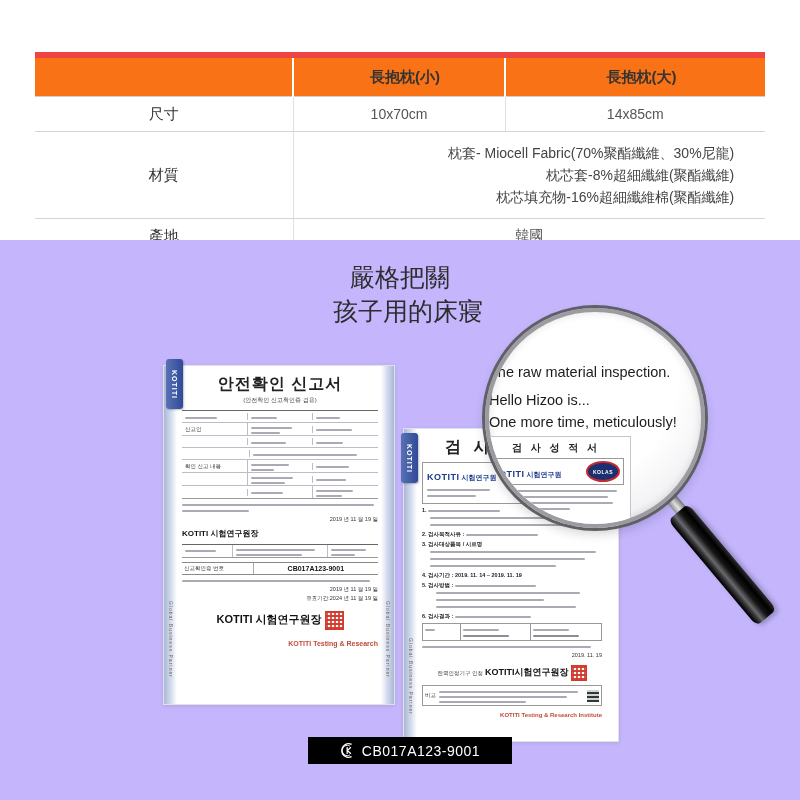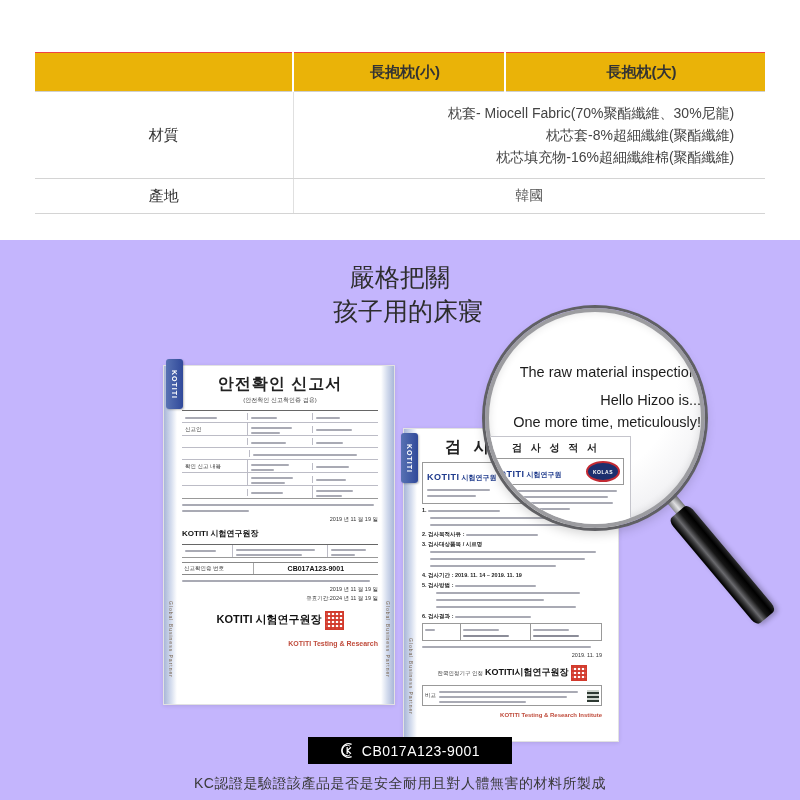--- a/index.html
+++ b/index.html
@@ -6,21 +6,21 @@
   body{width:800px;height:800px;background:#ffffff;font-family:"Liberation Sans",sans-serif;color:#333;overflow:hidden;}
   .page{width:800px;height:800px;position:relative;}
 
   
   .spec{position:relative;height:240px;background:#fff;}
   .title-row{display:flex;align-items:center;justify-content:center;padding-top:13px;gap:34px;}
   .hline{display:block;width:176px;height:1px;background:#c9c9c9;}
   .spec-title{margin:0;font-size:23px;font-weight:500;color:#333;letter-spacing:1px;}
   .spec-table{position:absolute;left:35px;top:52px;width:730px;border-collapse:collapse;table-layout:fixed;}
   .spec-table col.c1{width:258px;}.spec-table col.c2{width:212px;}.spec-table col.c3{width:260px;}
-  .spec-table th{background:#eab308;font-size:15px;font-weight:600;color:#333;height:36px;border-top:1px solid #ef4444;border-bottom:1px solid #cfcfcf;padding-left:13px;}
+  .spec-table th{background:#f97316;font-size:15px;font-weight:600;color:#333;height:36px;border-top:6px solid #ef4444;border-bottom:1px solid #cfcfcf;padding-left:13px;}
   .spec-table th+th{border-left:2px solid #ffffff;}
   .spec-table td{font-size:14px;color:#555;text-align:center;border-bottom:1px solid #d4d4d4;height:32px;}
   td.lbl{font-size:15px;color:#333;}
   td.vdiv{border-left:1px solid #e0e0e0;}
   td.mat-cell{padding:10px 0;}
   .mat{width:410px;margin:0 auto;text-align:right;}
   .mat p{margin:0;font-size:14px;color:#444;line-height:22px;}
 
   
   .quality{position:relative;height:560px;background:#c4b5fd;}
@@ -71,21 +71,21 @@
   .note-box{border:0.5px solid #999;margin-top:4px;padding:2px;display:flex;gap:3px;align-items:center;}
   .qr{width:12px;height:12px;flex:0 0 12px;background-image:repeating-linear-gradient(0deg,#2e3a33 0 2px,#cfd6cf 2px 4px),repeating-linear-gradient(90deg,#2e3a33 0 2px,rgba(255,255,255,.25) 2px 4px);}
   .note-lines{flex:1;line-height:5px;}
   .dir-row{text-align:center;margin-top:5px;font-size:9px;font-weight:bold;color:#111;}
   .dir-prefix{font-size:5.5px;font-weight:normal;color:#333;margin-right:2px;}
   .seal2{display:inline-block;width:14px;height:14px;margin-left:2px;vertical-align:middle;background-image:repeating-linear-gradient(0deg,rgba(210,58,44,.95) 0 2px,rgba(255,255,255,.1) 2px 4px),repeating-linear-gradient(90deg,rgba(210,58,44,.95) 0 2px,rgba(255,255,255,.1) 2px 4px);border:1px solid #d23a2c;}
   .c-foot2{font-size:6px;font-weight:bold;color:#bf4a3a;text-align:right;margin-top:6px;}
 
   
   .lens{position:absolute;left:485px;top:68px;width:212px;height:212px;border-radius:50%;background:radial-gradient(circle at 42% 32%,#ffffff 52%,#f4f4f6 72%,#e2e2e6 100%);border:4px solid #9c9ca0;box-shadow:0 0 0 3px #606064,0 5px 12px rgba(0,0,0,.20),inset 0 0 8px rgba(0,0,0,.12);overflow:hidden;z-index:5;}
-  .lens-line{position:absolute;left:0;right:0;text-align:right;font-size:14.5px;color:#1c1c1c;font-weight:500;}
+  .lens-line{position:absolute;left:0;right:0;text-align:left;font-size:14.5px;color:#1c1c1c;font-weight:500;}
   .ll1{top:52px;}.ll2{top:80px;}.ll3{top:102px;}
   .lens-doc{position:absolute;left:-8px;top:124px;width:150px;height:100px;background:#fff;border:1px solid #c5c5cc;padding:4px 6px;box-sizing:border-box;}
   .ld-title{text-align:center;font-size:10px;font-weight:bold;letter-spacing:3px;color:#222;}
   .ld-logo{border:1px solid #999;margin-top:3px;padding:2px 3px;display:flex;justify-content:space-between;align-items:center;}
   .ferrule{position:absolute;left:658px;top:250px;width:12px;height:30px;background:linear-gradient(to right,#8f8f93,#e8e8ea 45%,#77777b);transform:rotate(-40deg);transform-origin:top center;z-index:4;}
   .handle{position:absolute;left:665px;top:272px;width:26px;height:138px;border-radius:5px/8px;background:linear-gradient(to right,#050505 4%,#3d3d3f 22%,#6a6a6e 32%,#161616 55%,#000 78%,#2c2c2e);transform:rotate(-40deg);transform-origin:top center;z-index:4;box-shadow:2px 3px 5px rgba(0,0,0,.25);}
 
   
   .kc-badge{position:absolute;left:308px;top:497px;width:204px;height:27px;background:#000;color:#fff;display:flex;align-items:center;justify-content:center;gap:7px;}
   .kc-badge span{font-size:14px;letter-spacing:0.5px;}
@@ -104,20 +104,25 @@
           <col class="c3">
         </colgroup>
       <thead>
         <tr>
           <th></th>
           <th>長抱枕(小)</th>
           <th>長抱枕(大)</th>
         </tr>
       </thead>
       <tbody>
+        <tr>
+          <td class="lbl">尺寸</td>
+          <td class="vdiv">10x70cm</td>
+          <td class="vdiv">14x85cm</td>
+        </tr>
         <tr>
           <td class="lbl">材質</td>
           <td class="vdiv mat-cell" colspan="2">
             <div class="mat">
               <p>枕套- Miocell Fabric(70%聚酯纖維、30%尼龍)</p>
               <p>枕芯套-8%超細纖維(聚酯纖維)</p>
               <p>枕芯填充物-16%超細纖維棉(聚酯纖維)</p>
             </div>
           </td>
         </tr>
@@ -260,15 +265,14 @@
     <div class="handle"></div>
 
     <div class="kc-badge">
       <svg width="15" height="17" viewBox="0 0 22 24" aria-hidden="true">
         <path d="M17 3 A 10 10 0 1 0 17 21" fill="none" stroke="#ffffff" stroke-width="2"></path>
         <path d="M14.5 5.5 A 7.5 7.5 0 1 0 14.5 18.5" fill="none" stroke="#ffffff" stroke-width="1.4"></path>
         <path d="M10.5 7 L10.5 17 M10.8 12 L16 7.2 M10.8 12 L16 16.8" fill="none" stroke="#ffffff" stroke-width="1.8"></path>
       </svg>
       <span>CB017A123-9001</span>
     </div>
-    <p class="caption">KC認證是驗證該產品是否是安全耐用且對人體無害的材料所製成</p>
   </section>
 </div>
 
 </body></html>

